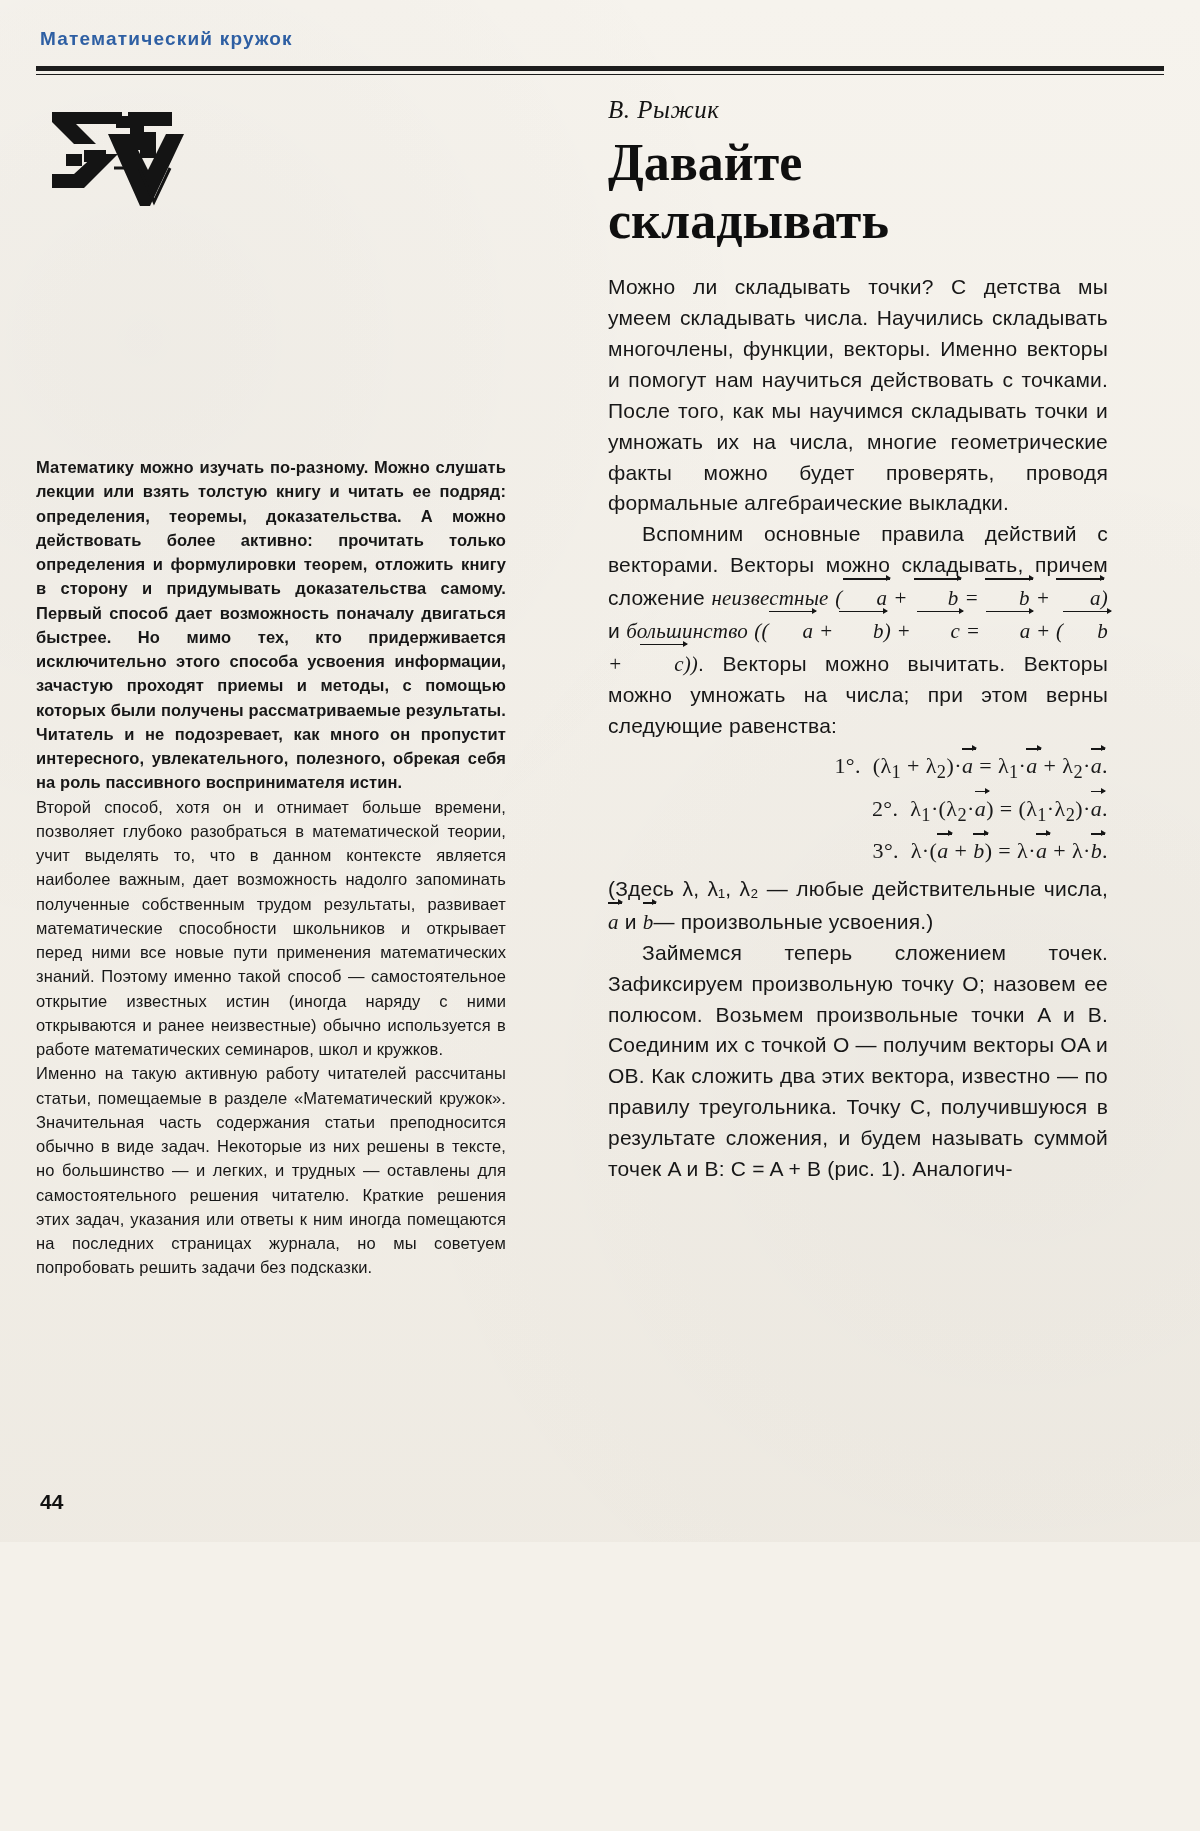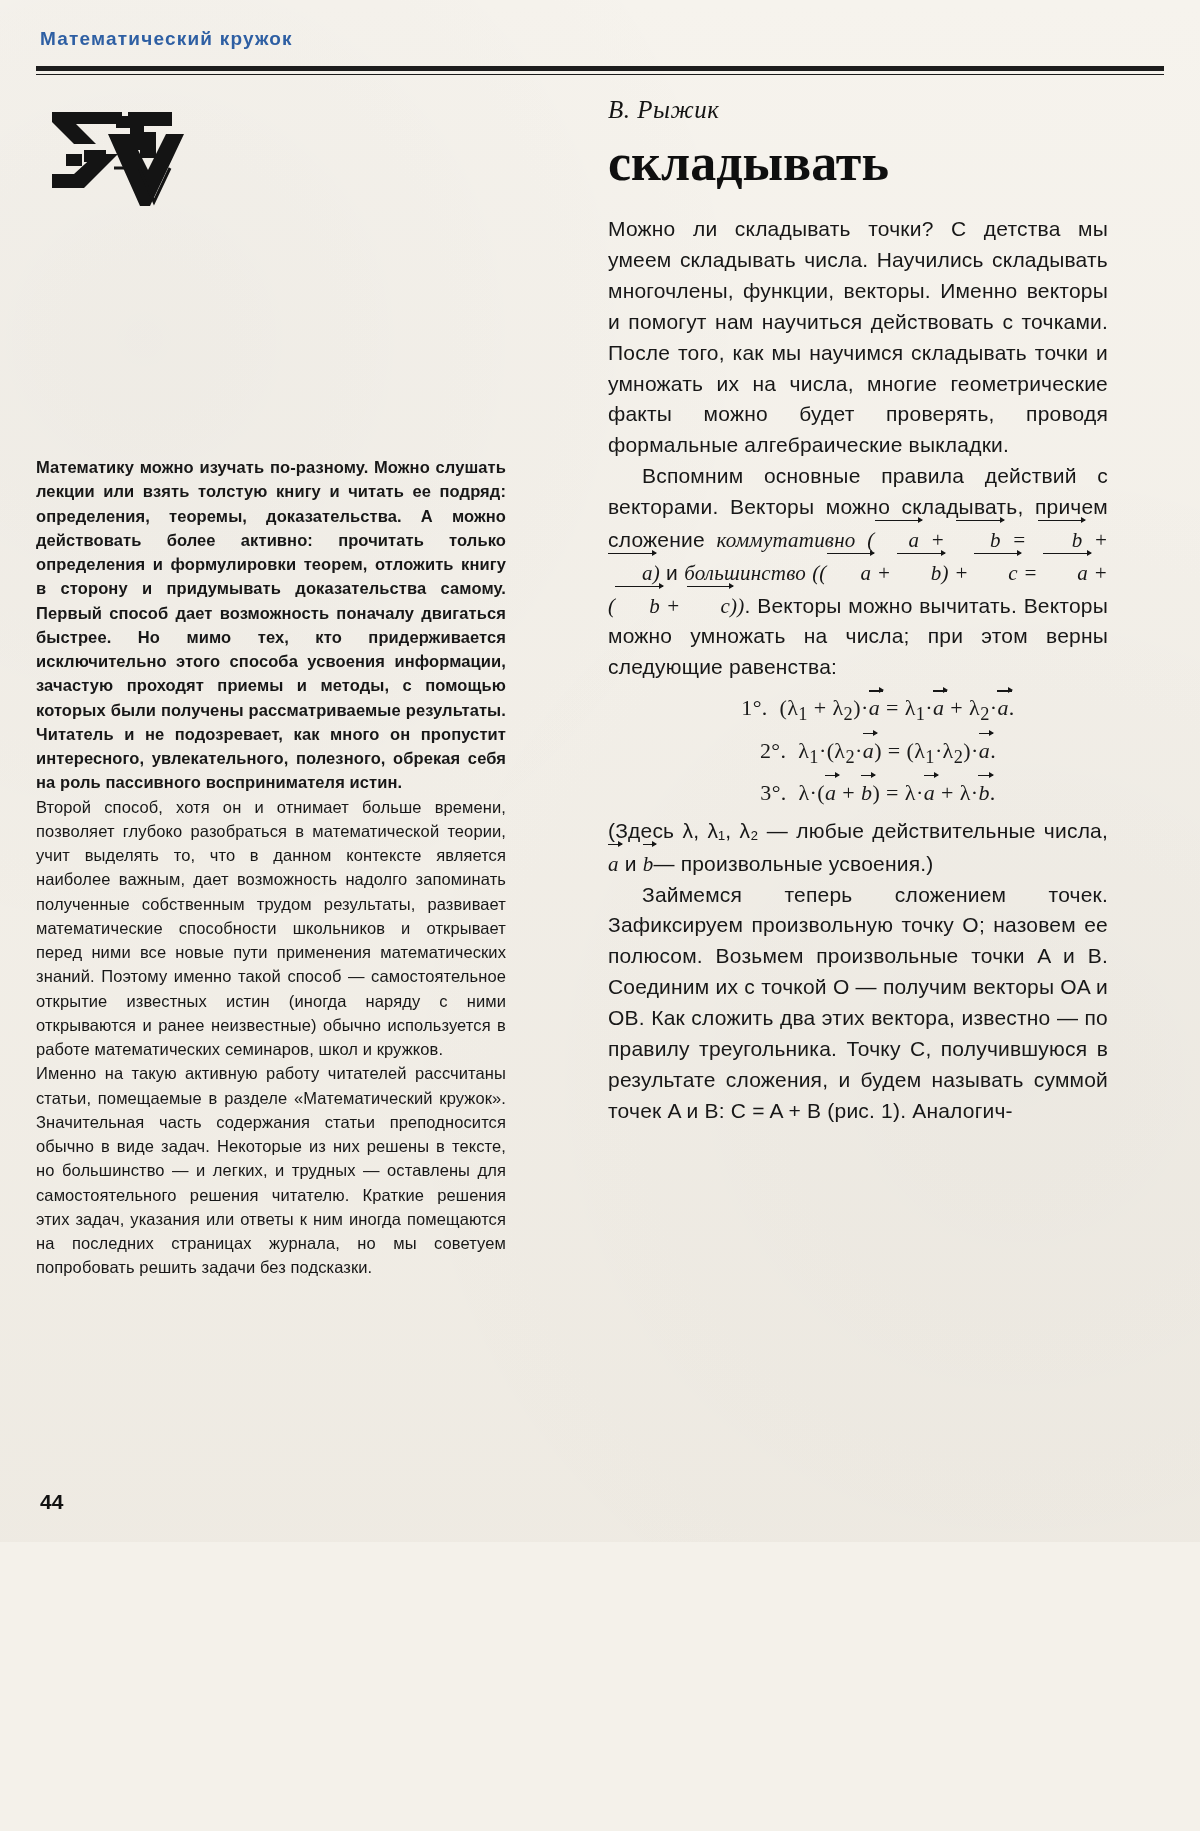--- a/index.html
+++ b/index.html
@@ -118,21 +118,21 @@
   .indent { text-indent: 34px; }
 
   .col-right p.body {
     font-size: 21px;
     line-height: 1.47;
   }
 
   .math-line {
     font-family: "Liberation Serif", serif;
     font-size: 22px;
-    text-align: center;
+    text-align: right;
     margin: 10px 0 10px 40px;
     letter-spacing: 0.4px;
   }
   .math-line i { font-style: italic; }
   .vec {
     position: relative;
     display: inline-block;
     padding-top: 2px;
   }
   .vec::after {
@@ -195,27 +195,28 @@
 
   <div class="col-left">
     <p class="body first">Математику можно изучать по-разному. Можно слушать лекции или взять толстую книгу и читать ее подряд: определения, теоремы, доказательства. А можно действовать более активно: прочитать только определения и формулировки теорем, отложить книгу в сторону и придумывать доказательства самому. Первый способ дает возможность поначалу двигаться быстрее. Но мимо тех, кто придерживается исключительно этого способа усвоения информации, зачастую проходят приемы и методы, с помощью которых были получены рассматриваемые результаты. Читатель и не подозревает, как много он пропустит интересного, увлекательного, полезного, обрекая себя на роль пассивного воспринимателя истин.</p>
     <p class="body">Второй способ, хотя он и отнимает больше времени, позволяет глубоко разобраться в математической теории, учит выделять то, что в данном контексте является наиболее важным, дает возможность надолго запоминать полученные собственным трудом результаты, развивает математические способности школьников и открывает перед ними все новые пути применения математических знаний. Поэтому именно такой способ — самостоятельное открытие известных истин (иногда наряду с ними открываются и ранее неизвестные) обычно используется в работе математических семинаров, школ и кружков.</p>
     <p class="body">Именно на такую активную работу читателей рассчитаны статьи, помещаемые в разделе «Математический кружок». Значительная часть содержания статьи преподносится обычно в виде задач. Некоторые из них решены в тексте, но большинство — и легких, и трудных — оставлены для самостоятельного решения читателю. Краткие решения этих задач, указания или ответы к ним иногда помещаются на последних страницах журнала, но мы советуем попробовать решить задачи без подсказки.</p>
   </div>
 
   <div class="col-right">
     <div class="byline">В. Рыжик</div>
     <h1 class="title">
+      <span>Давайте</span>
       <span>складывать</span>
     </h1>
 
     <p class="body">Можно ли складывать точки? С детства мы умеем складывать числа. Научились складывать многочлены, функции, векторы. Именно векторы и помогут нам научиться действовать с точками. После того, как мы научимся складывать точки и умножать их на числа, многие геометрические факты можно будет проверять, проводя формальные алгебраические выкладки.</p>
 
     <p class="body indent">
-      <span>Вспомним основные правила действий с векторами. Векторы можно складывать, причем сложение </span><i class="inline-math">коммутативно</i>
+      <span>Вспомним основные правила действий с векторами. Векторы можно складывать, причем сложение </span><i class="inline-math">неизвестные</i>
       <span class="inline-math">(<span class="vec">a</span> + <span class="vec">b</span> = <span class="vec">b</span> + <span class="vec">a</span>)</span><span> и </span><i class="inline-math">большинство</i>
       <span class="inline-math">((<span class="vec">a</span> + <span class="vec">b</span>) + <span class="vec">c</span> = <span class="vec">a</span> + (<span class="vec">b</span> + <span class="vec">c</span>))</span><span>. Векторы можно вычитать. Векторы можно умножать на числа; при этом верны следующие равенства:</span>
     </p>
 
     <div class="math-line">
       <span>1°.</span>
       <span>&nbsp;(λ<sub>1</sub> + λ<sub>2</sub>)·<span class="vec"><i>a</i></span> = λ<sub>1</sub>·<span class="vec"><i>a</i></span> + λ<sub>2</sub>·<span class="vec"><i>a</i></span>.</span>
     </div>
     <div class="math-line">
       <span>2°.</span>

